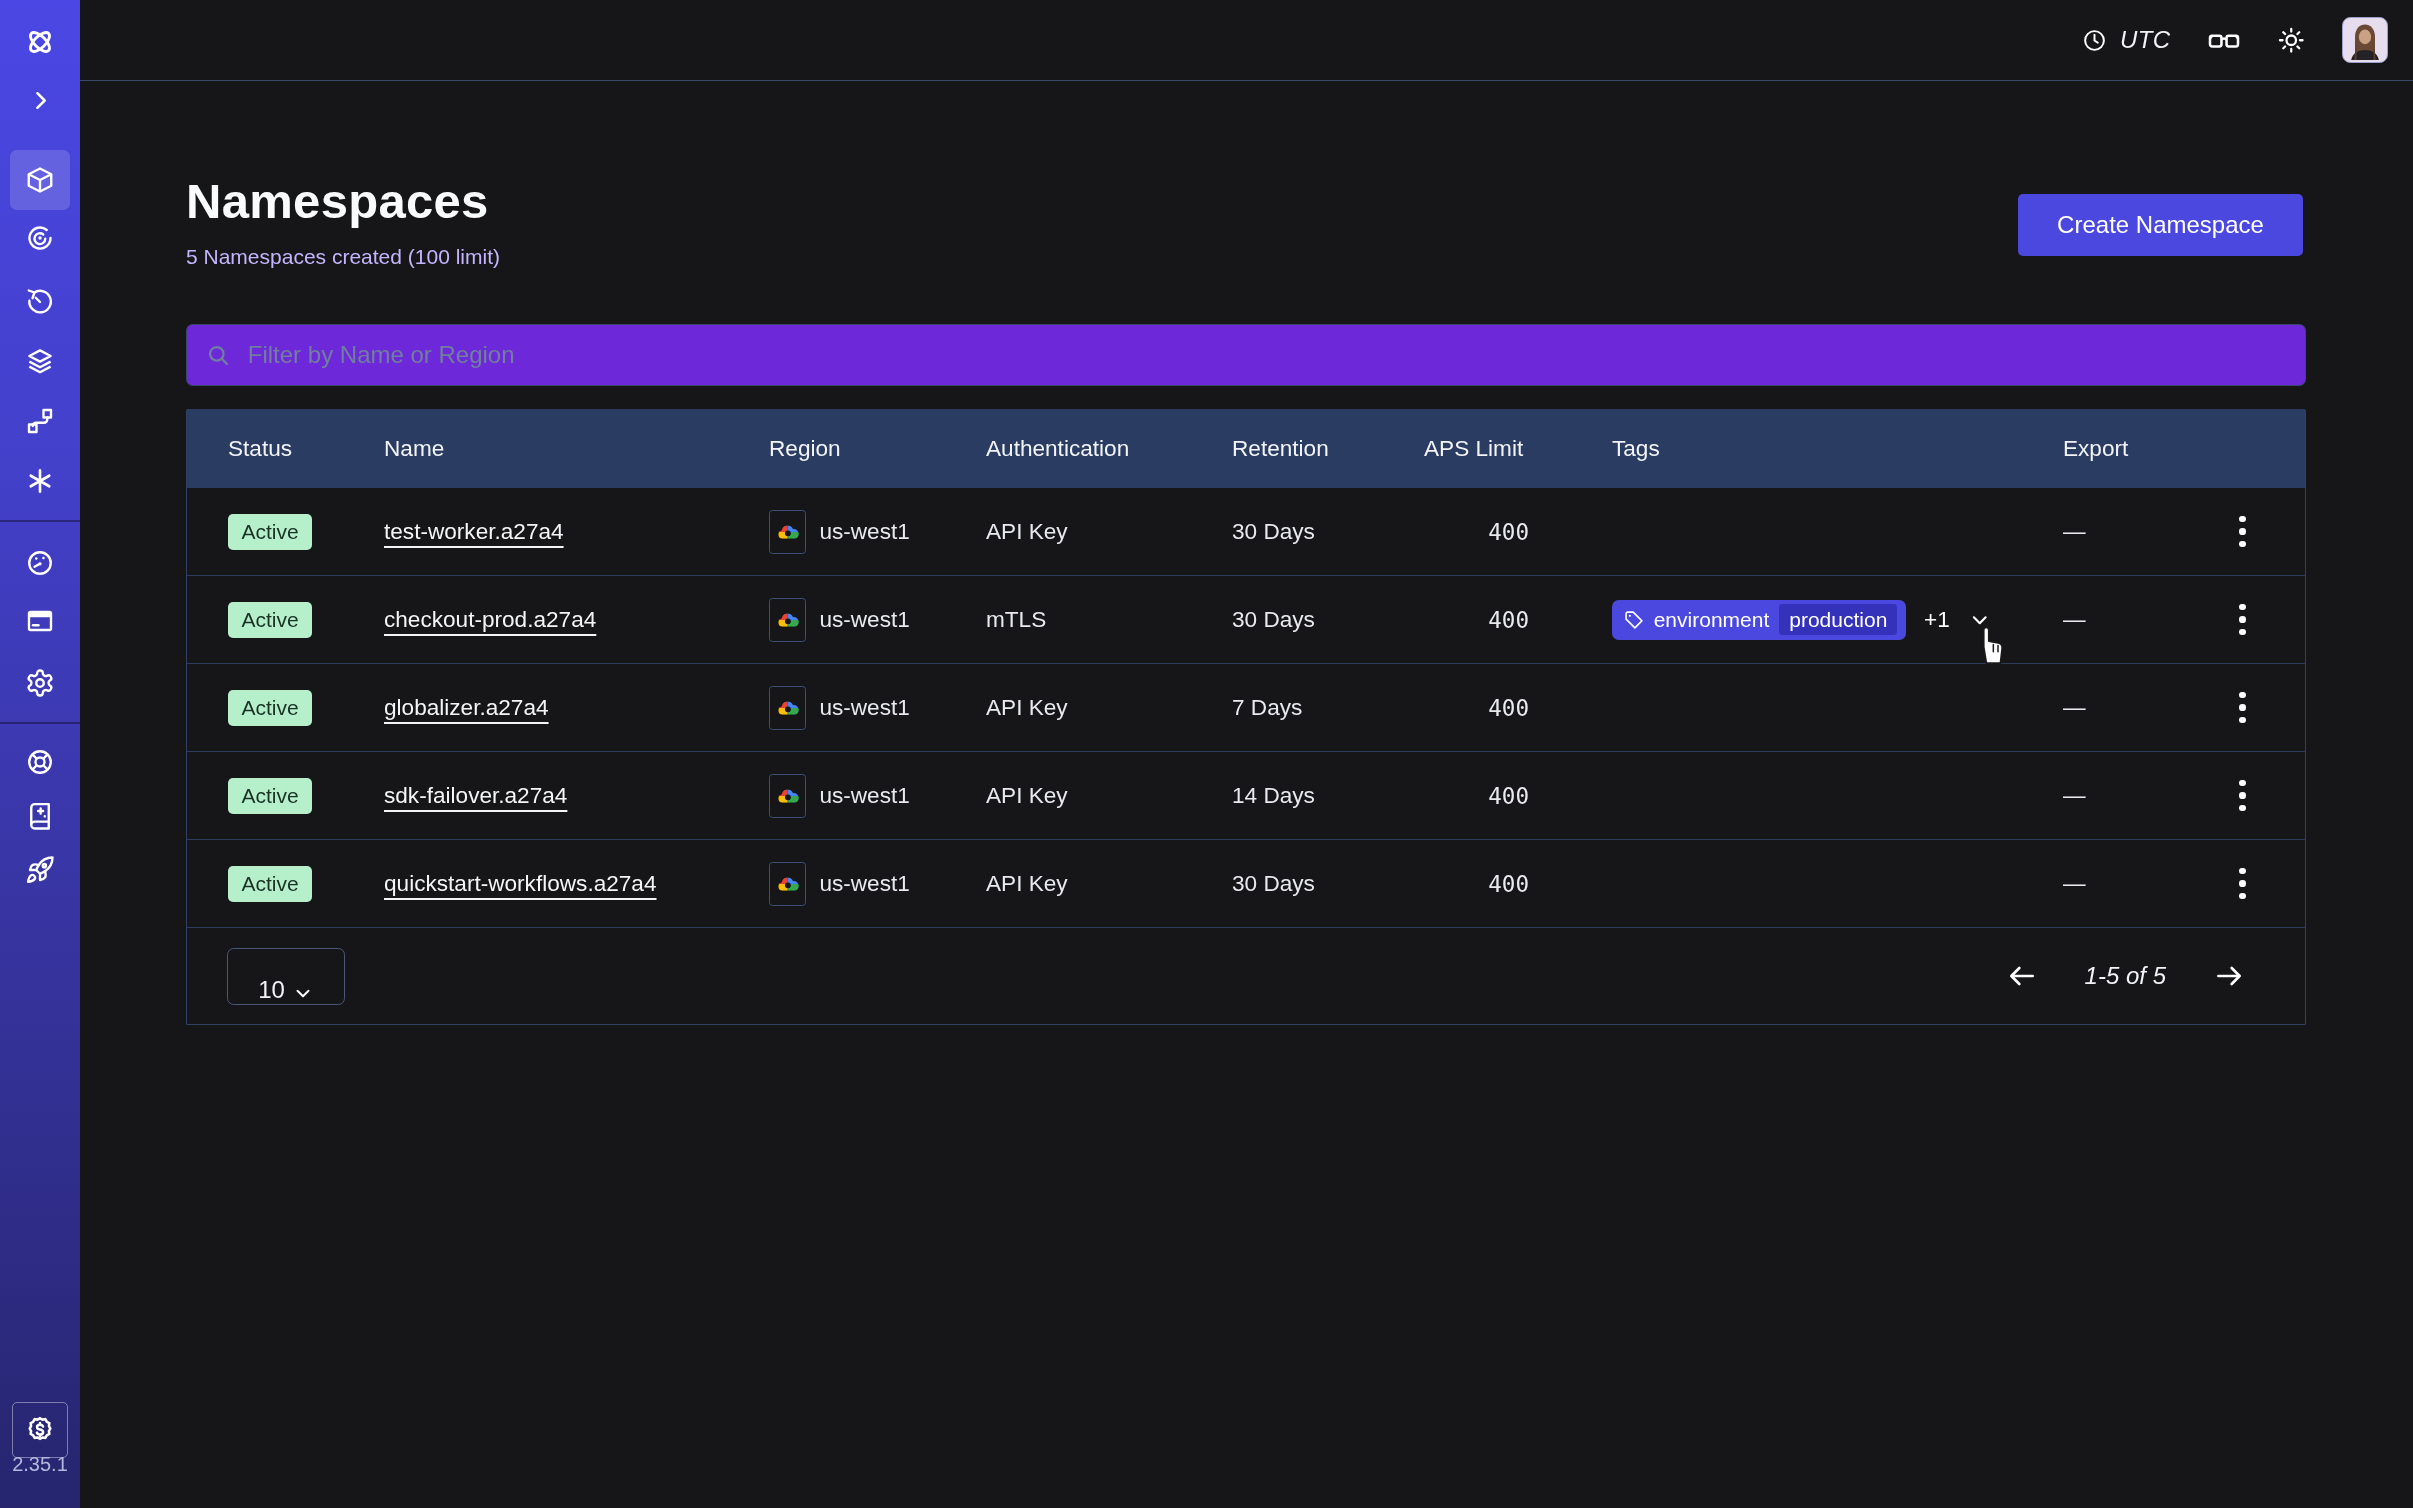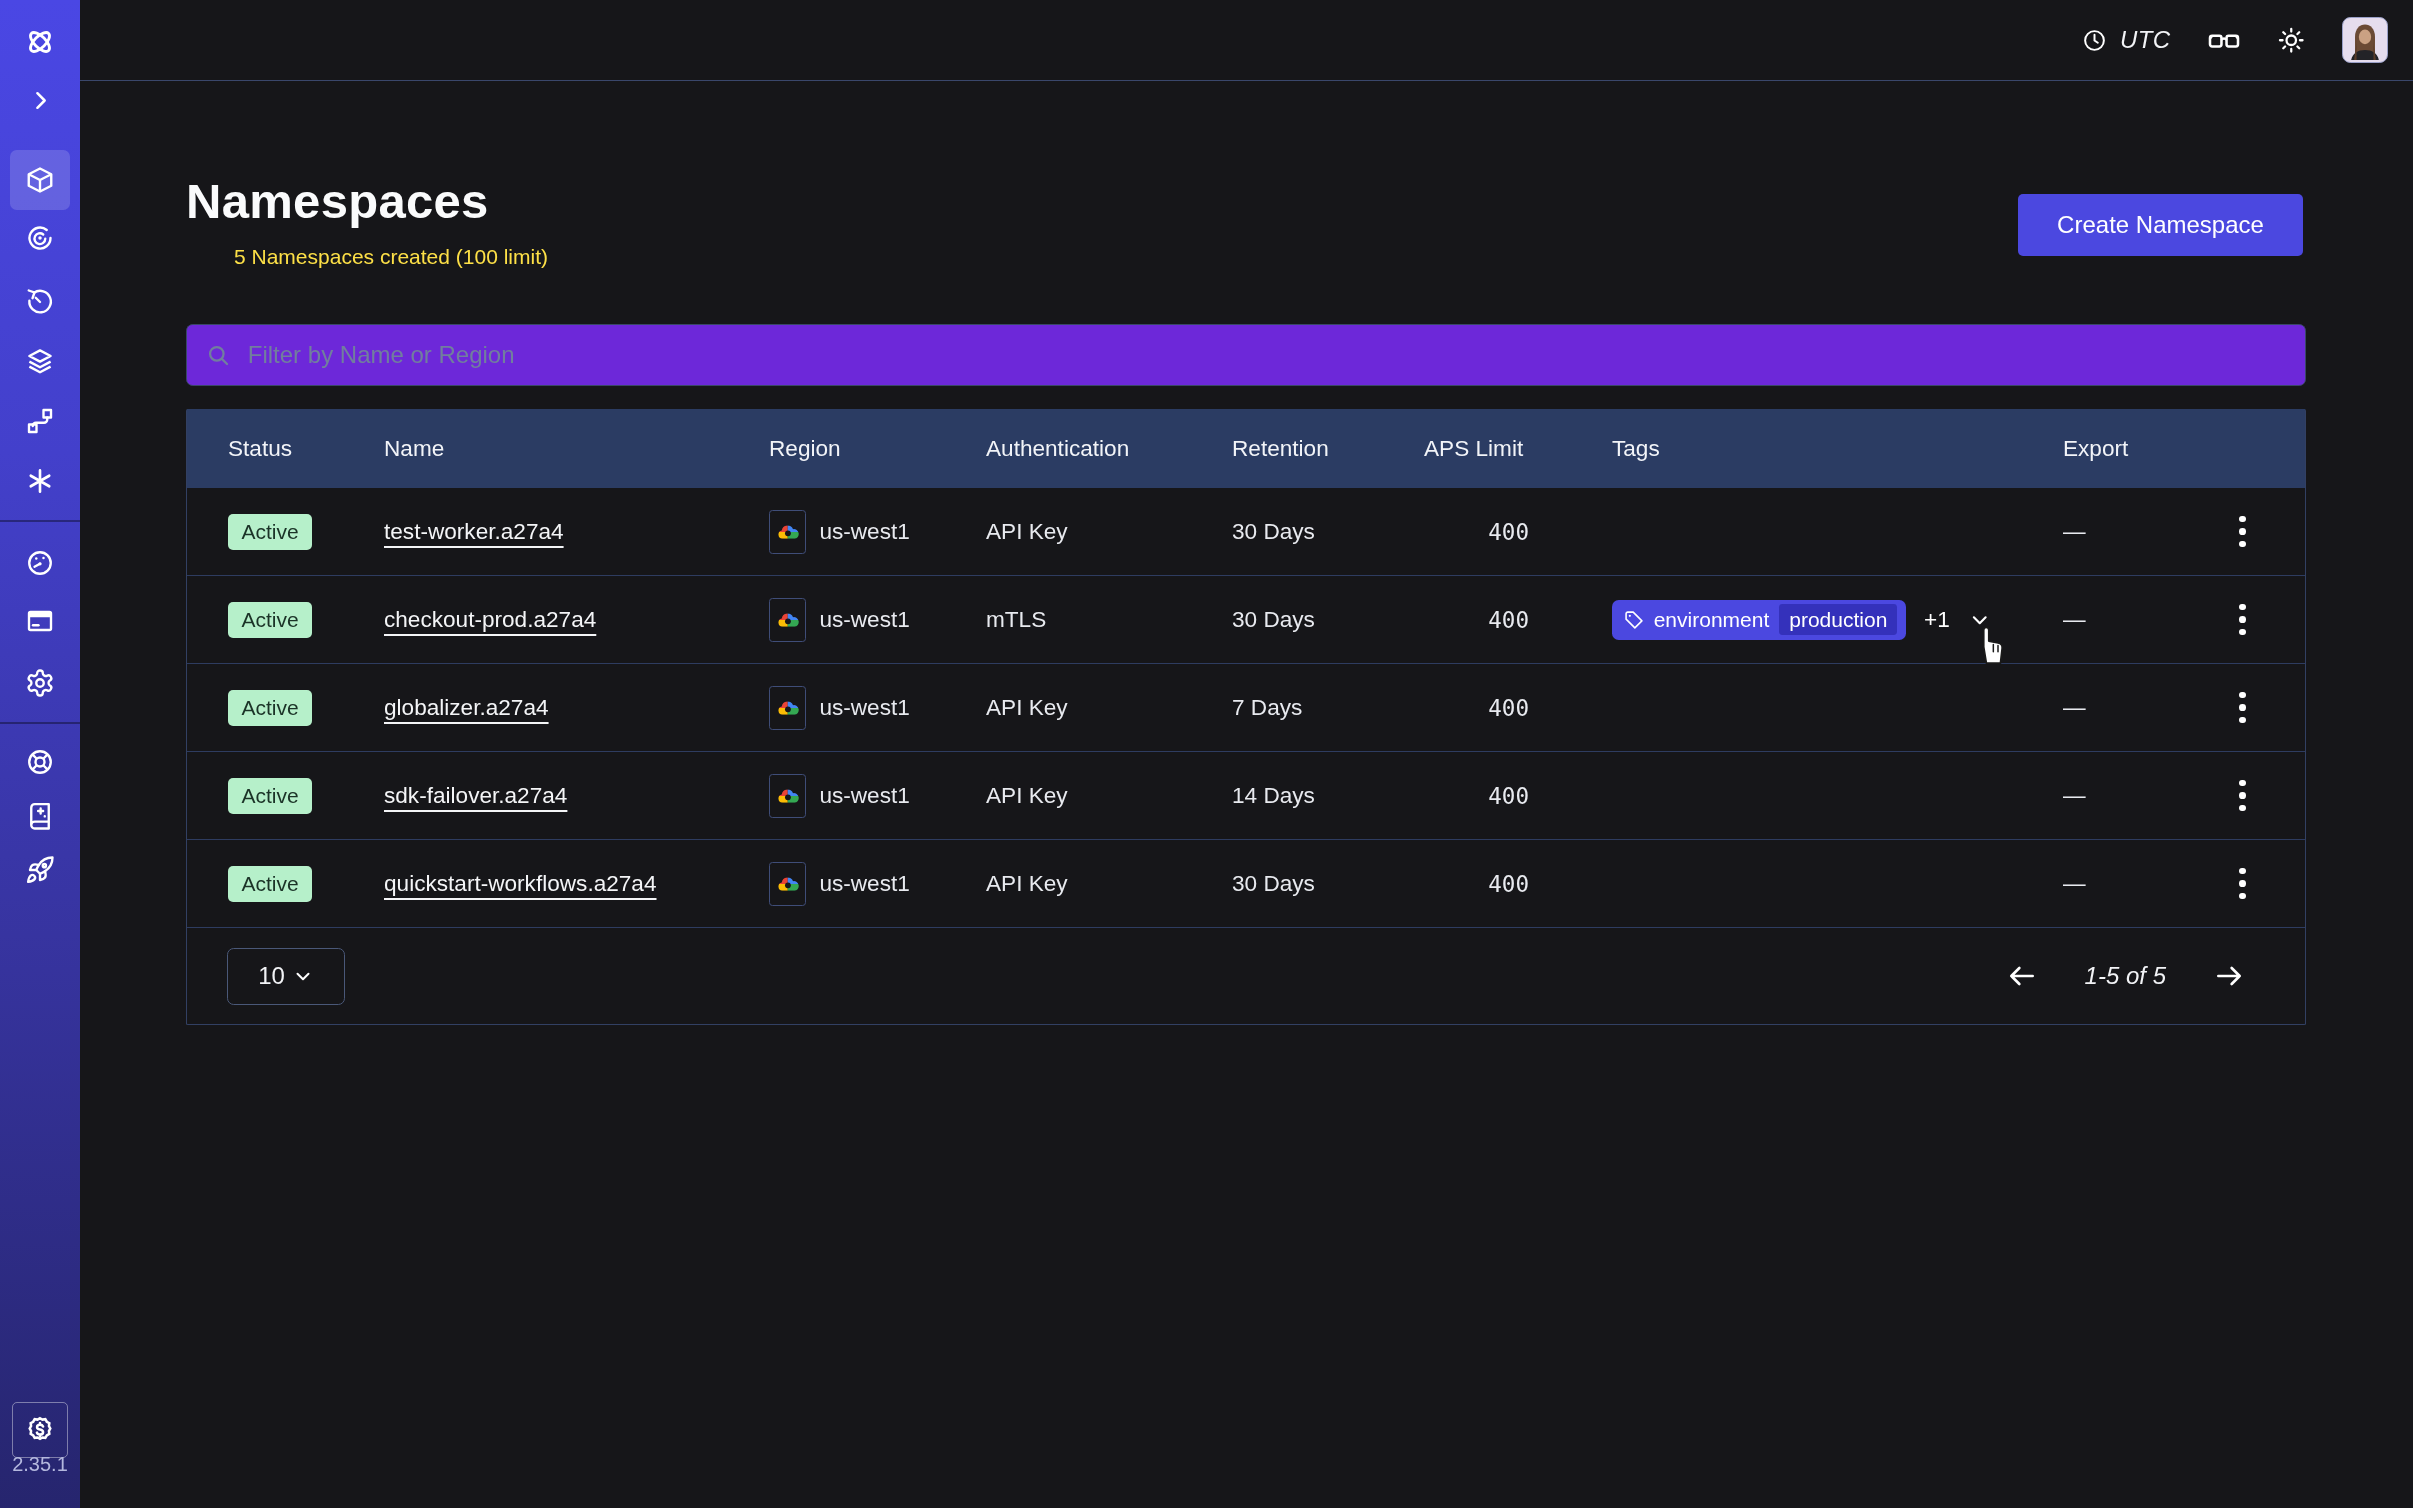--- a/index.html
+++ b/index.html
@@ -28,21 +28,21 @@
   .side-divider{position:absolute;left:0;width:80px;height:1.7px;background:rgba(10,10,35,.45);}
   .badge-btn{position:absolute;left:11.7px;top:1402px;width:56px;height:56px;border-radius:5px;
              border:1.7px solid rgba(255,255,255,.4);box-sizing:border-box;
              display:flex;align-items:center;justify-content:center;cursor:pointer;}
   .version{position:absolute;top:1453px;left:0;width:80px;text-align:center;
            font-size:20px;color:#b4b8de;}
 
   
   .page-title{position:absolute;left:186px;top:173px;font-size:49px;font-weight:600;
               color:#fafbfc;letter-spacing:0.3px;}
-  .page-subtitle{position:absolute;left:186px;top:245px;font-size:21px;color:#fde047;margin-left:48px;}
+  .page-subtitle{position:absolute;left:186px;top:245px;font-size:21px;color:#c4b5fd;}
   .create-btn{position:absolute;left:2018px;top:194px;width:285px;height:62px;
               background:#4b48e0;border-radius:5px;color:#fff;font-size:24px;font-weight:500;
               display:flex;align-items:center;justify-content:center;cursor:pointer;}
 
   
   .filter{position:absolute;left:186px;top:324px;width:2120px;height:62px;box-sizing:border-box;
           border:1.7px solid #3a4768;border-radius:6.7px;display:flex;align-items:center;
           gap:13.4px;padding:0 18.4px;background:#6d28d9;}
   .filter input{flex:1;background:transparent;border:none;outline:none;
                 font-family:"Liberation Sans",sans-serif;font-size:24px;color:#cfd5e3;}
@@ -78,21 +78,21 @@
   .tag-pill{height:40px;background:#4b48e0;border-radius:6.7px;display:flex;align-items:center;
             gap:10px;padding:0 8.4px 0 11.7px;font-size:21px;color:#fff;cursor:pointer;}
   .tag-inner{background:#3431bb;border-radius:3.4px;padding:5px 10px;line-height:1;}
   .tag-more{font-size:22.6px;color:#fff;}
   .kebab{display:flex;flex-direction:column;gap:5.9px;cursor:pointer;padding:8.4px;}
   .kebab i{width:6.7px;height:6.7px;border-radius:50%;background:#fff;}
 
   
   .tfoot{height:96px;border-top:1.7px solid #2e3c60;display:flex;align-items:center;}
   .page-size{margin-left:40px;width:118px;height:57px;box-sizing:border-box;
-             border:1.7px solid #4a5878;border-radius:6.7px;display:flex;align-items:center;
+             border:1.7px solid #4a5878;border-radius:6.7px;display:flex;align-items:flex-end;
              justify-content:center;gap:7px;font-size:24px;color:#f2f3f6;cursor:pointer;}
   .pag-right{margin-left:auto;display:flex;align-items:center;gap:47px;padding-right:60px;}
   .pag-range{font-size:24px;color:#f2f3f6;font-style:italic;}
 
   svg{display:block;}
   .cursor{position:absolute;left:1971px;top:622px;z-index:50;pointer-events:none;}
 </style>
 </head>
 <body>
 

